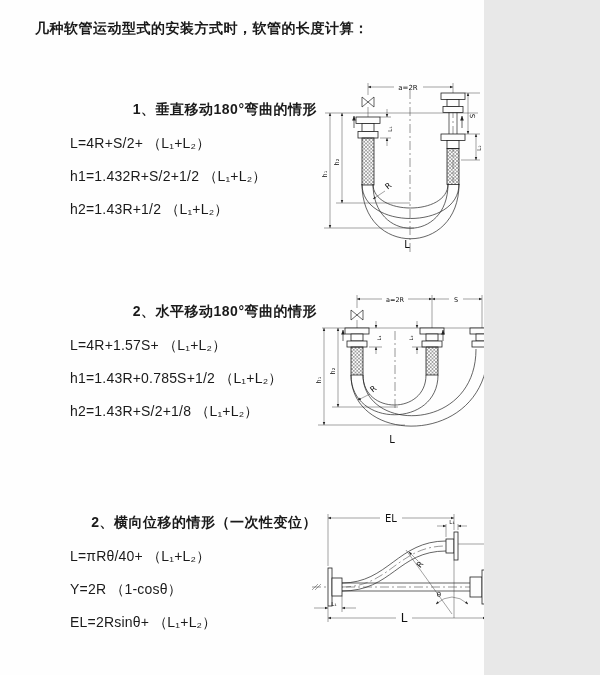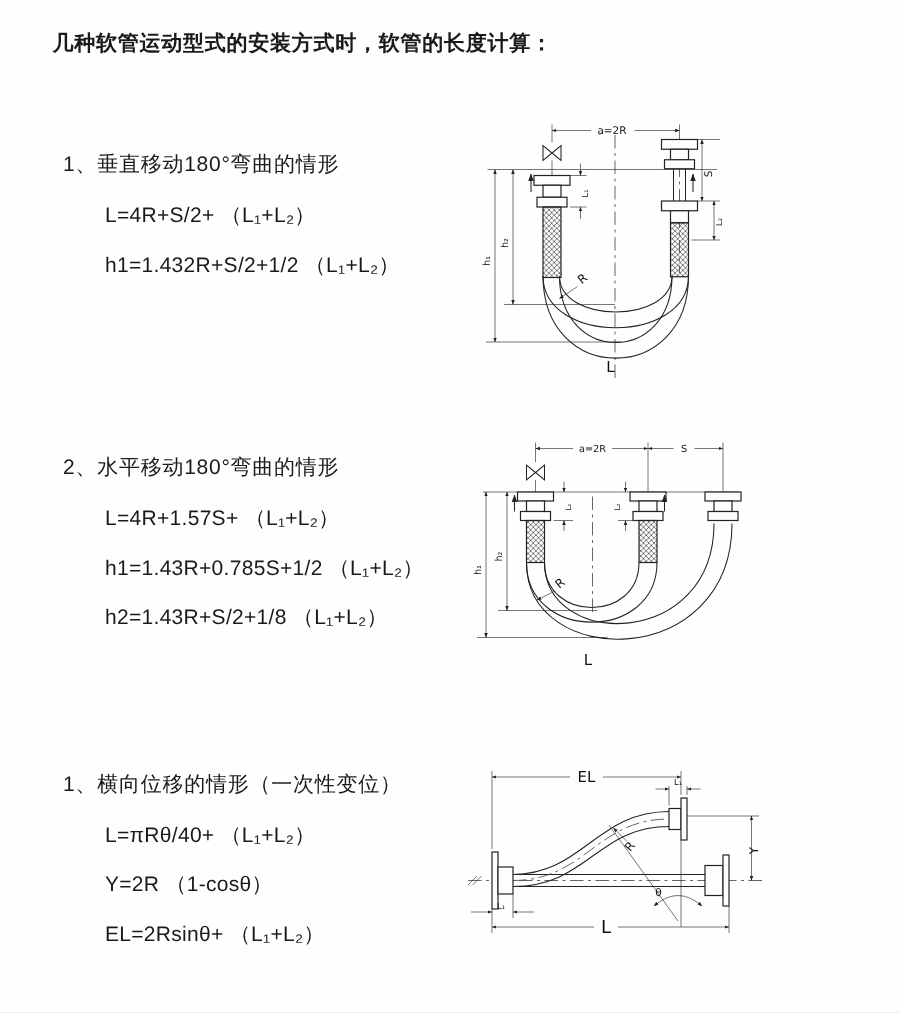--- a/index.html
+++ b/index.html
@@ -1,20 +1,20 @@
 <!DOCTYPE html>
 <html><head>
 <meta charset="utf-8">
 <style>
   html,body{margin:0;padding:0;background:#e8e8e8;}
-  .page{position:relative;width:600px;height:675px;background:#fefefe;overflow:hidden;
+  .page{position:relative;width:484px;height:675px;background:#fefefe;overflow:hidden;
         font-family:"Liberation Sans","DejaVu Sans",sans-serif;color:#1a1a1a;}
   .title{position:absolute;left:35px;top:20px;margin:0;font-size:14px;font-weight:700;letter-spacing:.5px;}
   .sec{position:absolute;left:42px;width:275px;}
-  .sec h2{margin:0 0 13px 0;font-size:14px;font-weight:400;letter-spacing:.5px;}
+  .sec h2{margin:0 0 13px 0;font-size:14px;font-weight:700;letter-spacing:.5px;text-align:right;}
   .sec .formulas{margin-left:28px;}
   .sec .formulas p{margin:16px 0 13px 0;font-size:14px;line-height:17px;letter-spacing:.2px;}
   .sec1{top:101px;} .sec2{top:303px;} .sec3{top:514px;}
   svg.diagram{position:absolute;}
   .d1{left:310px;top:70px;} .d2{left:310px;top:285px;} .d3{left:300px;top:500px;}
   .ln{stroke:#222;stroke-width:.7;fill:none;}
   .thin{stroke:#333;stroke-width:.45;}
   .dash{stroke:#444;stroke-width:.55;fill:none;stroke-dasharray:9 3 2 3;}
   .fit{fill:#fdfdfd;stroke:#222;stroke-width:.8;}
   .braid{stroke:#222;stroke-width:.8;}
@@ -25,34 +25,35 @@
 
 <div class="page">
 
   <h1 class="title">几种软管运动型式的安装方式时，软管的长度计算：</h1>
 
   <section class="sec sec1">
     <h2>1、垂直移动180°弯曲的情形</h2>
     <div class="formulas">
       <p>L=4R+S/2+ （L₁+L₂）</p>
       <p>h1=1.432R+S/2+1/2 （L₁+L₂）</p>
+      <p>h2=1.43R+1/2 （L₁+L₂）</p>
     </div>
   </section>
 
   <section class="sec sec2">
     <h2>2、水平移动180°弯曲的情形</h2>
     <div class="formulas">
       <p>L=4R+1.57S+ （L₁+L₂）</p>
       <p>h1=1.43R+0.785S+1/2 （L₁+L₂）</p>
       <p>h2=1.43R+S/2+1/8 （L₁+L₂）</p>
     </div>
   </section>
 
   <section class="sec sec3">
-    <h2>1、横向位移的情形（一次性变位）</h2>
+    <h2>2、横向位移的情形（一次性变位）</h2>
     <div class="formulas">
       <p>L=πRθ/40+ （L₁+L₂）</p>
       <p>Y=2R （1-cosθ）</p>
       <p>EL=2Rsinθ+ （L₁+L₂）</p>
     </div>
   </section>
 
   <svg class="diagram d1" width="290" height="190" viewBox="0 0 290 190">
     <defs>
       <marker id="ar1" viewBox="0 0 8 8" refX="7.5" refY="4" markerWidth="7" markerHeight="7" orient="auto-start-reverse">

